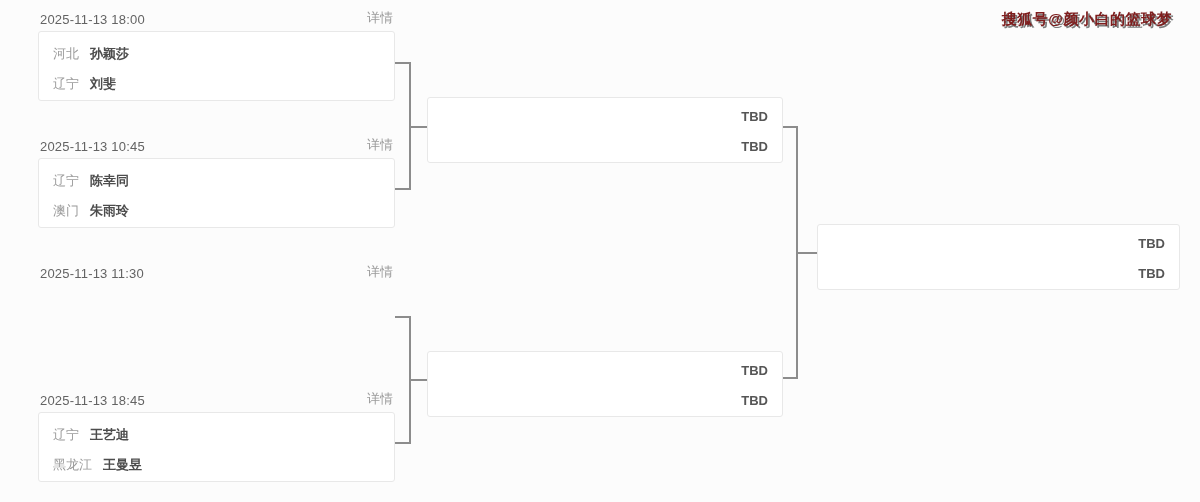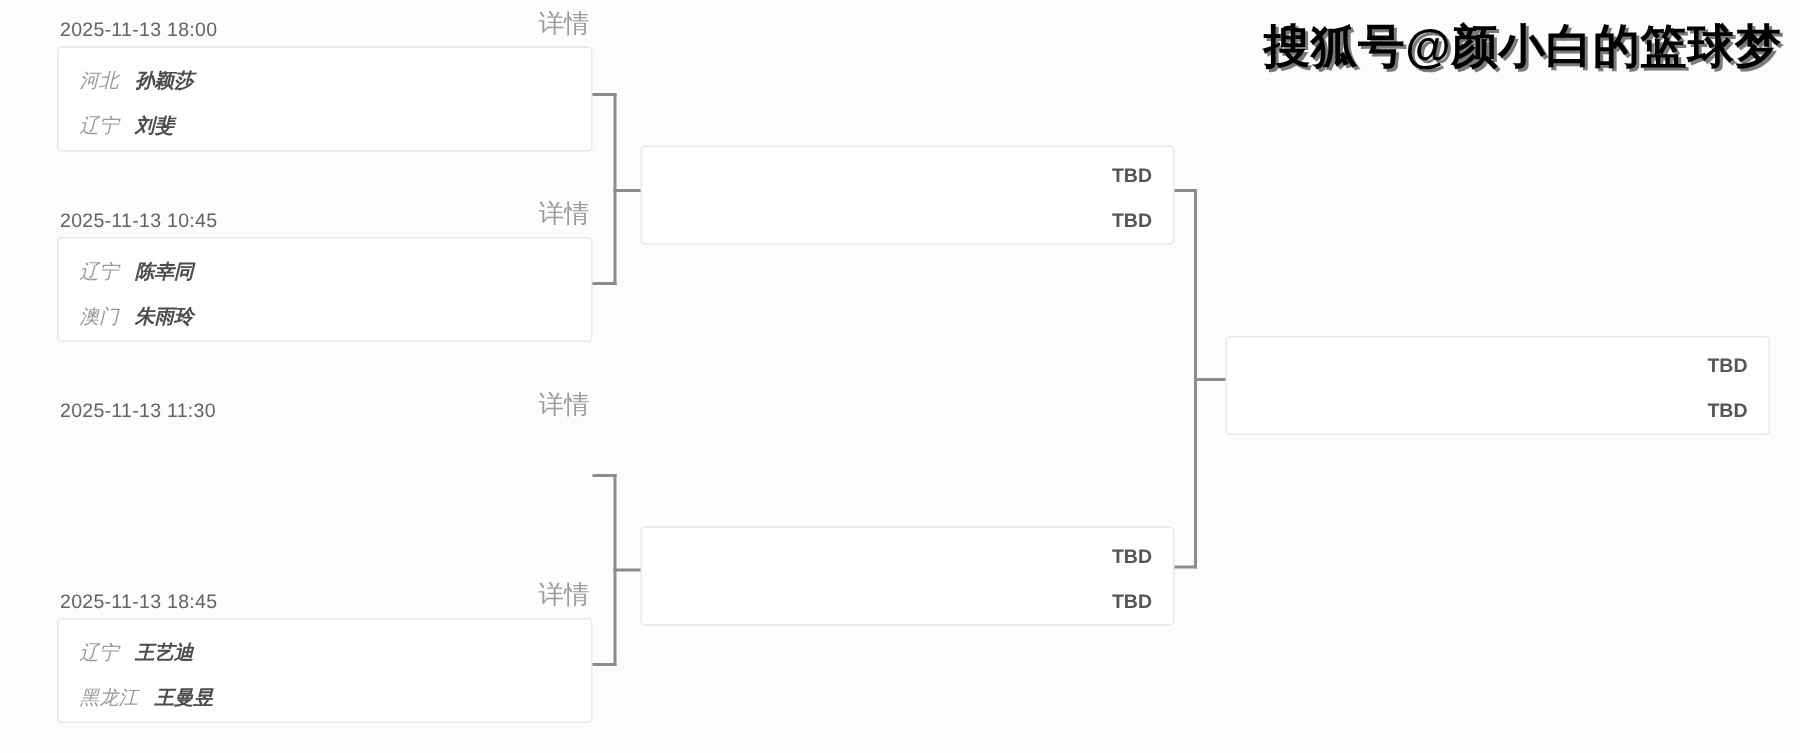--- a/index.html
+++ b/index.html
@@ -9,29 +9,28 @@
     background: #fcfcfc;
     position: relative;
     overflow: hidden;
   }
   .stage { position: absolute; left: 0; top: 0; width: 1200px; height: 502px; }
 
   
   .match-group { position: absolute; left: 38px; width: 357px; }
   .match-head { display: flex; justify-content: space-between; align-items: flex-end; height: 15px; margin-bottom: 4px; padding: 0 2px 0 2px; }
   .match-date { font-size: 13px; color: #636363; letter-spacing: 0.2px; }
-  .details-link { font-size: 17px; color: #9b9b9b; cursor: pointer; margin-top: 41px; }
+  .details-link { font-size: 13px; color: #9b9b9b; cursor: pointer; margin-top: 41px; }
 
   .card {
     background: #ffffff;
     border: 1px solid #e8e8e8;
     border-radius: 3px;
     height: 70px;
     padding: 7px 14px 12px 14px;
-    font-style: italic;
   }
   .player-row { height: 30px; line-height: 30px; font-size: 13px; white-space: nowrap; }
   .region { color: #9a9a9a; margin-right: 11px; }
   .pname { color: #4d4d4d; font-weight: bold; }
 
   
   .tbd-card {
     position: absolute;
     background: #ffffff;
     border: 1px solid #e8e8e8;
@@ -41,24 +40,24 @@
   }
   .tbd-row { height: 30px; line-height: 30px; font-size: 13px; font-weight: bold; color: #565656; text-align: right; }
 
   
   .conn { position: absolute; background: #8c8c8c; }
 
   
   .watermark {
     position: absolute;
     top: 10px;
-    right: 12px;
-    font-size: 31px;
+    right: 28px;
+    font-size: 15px;
     font-weight: bold;
-    color: #000000;
+    color: #7f1d1d;
     letter-spacing: 0.5px;
     text-shadow: 2px 2px 0 rgba(100,100,100,0.85), -1px -1px 0 rgba(255,255,255,0.9), 0 0 1px rgba(120,120,120,0.6);
     white-space: nowrap;
   }
 </style>
 </head>
 <body>
 
 <div class="stage">
 

